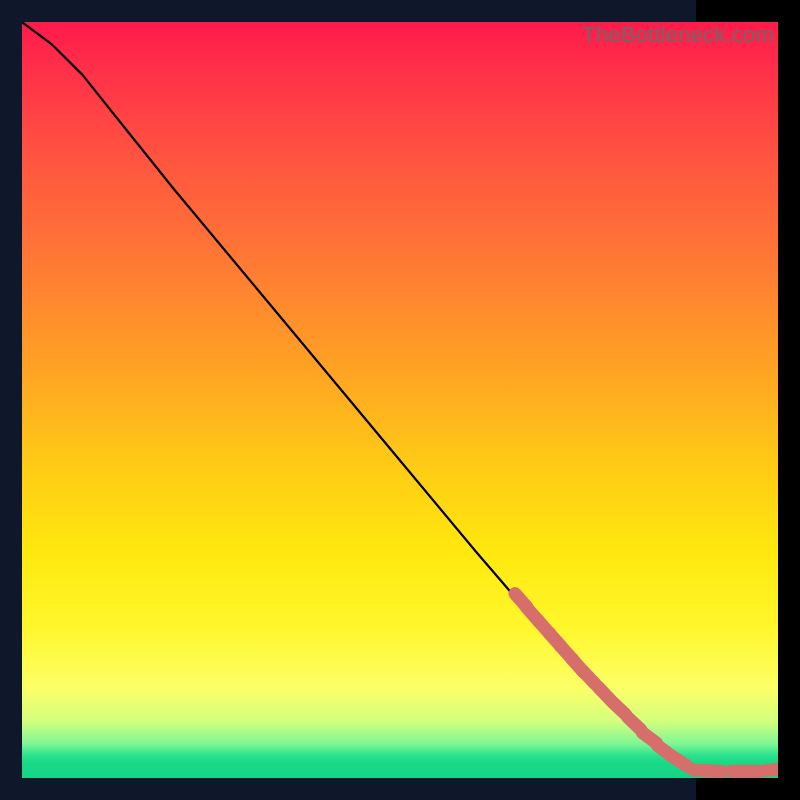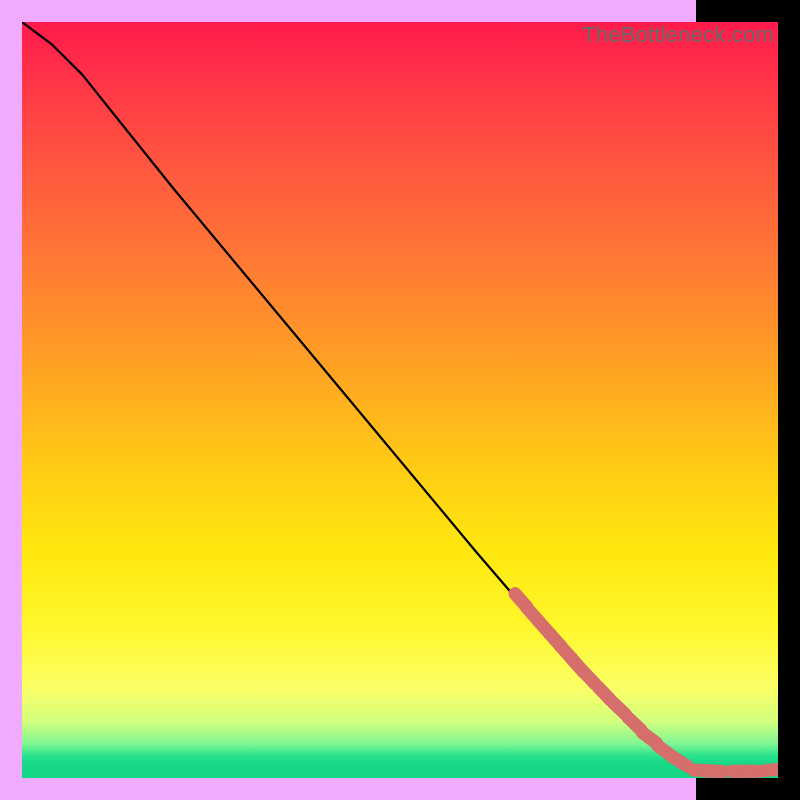--- a/index.html
+++ b/index.html
@@ -10,21 +10,21 @@
     background: #000;
     overflow: hidden;
     font-family: Arial, Helvetica, sans-serif;
   }
   .frame {
     position: absolute;
     left: 0;
     top: 0;
     width: 696px;
     height: 800px;
-    background: #f0abfc;
+    background: #0f172a;
   }
   .plot {
     position: absolute;
     left: 22px;
     top: 22px;
     width: 756px;
     height: 756px;
     overflow: hidden;
   }
   .gradient {

